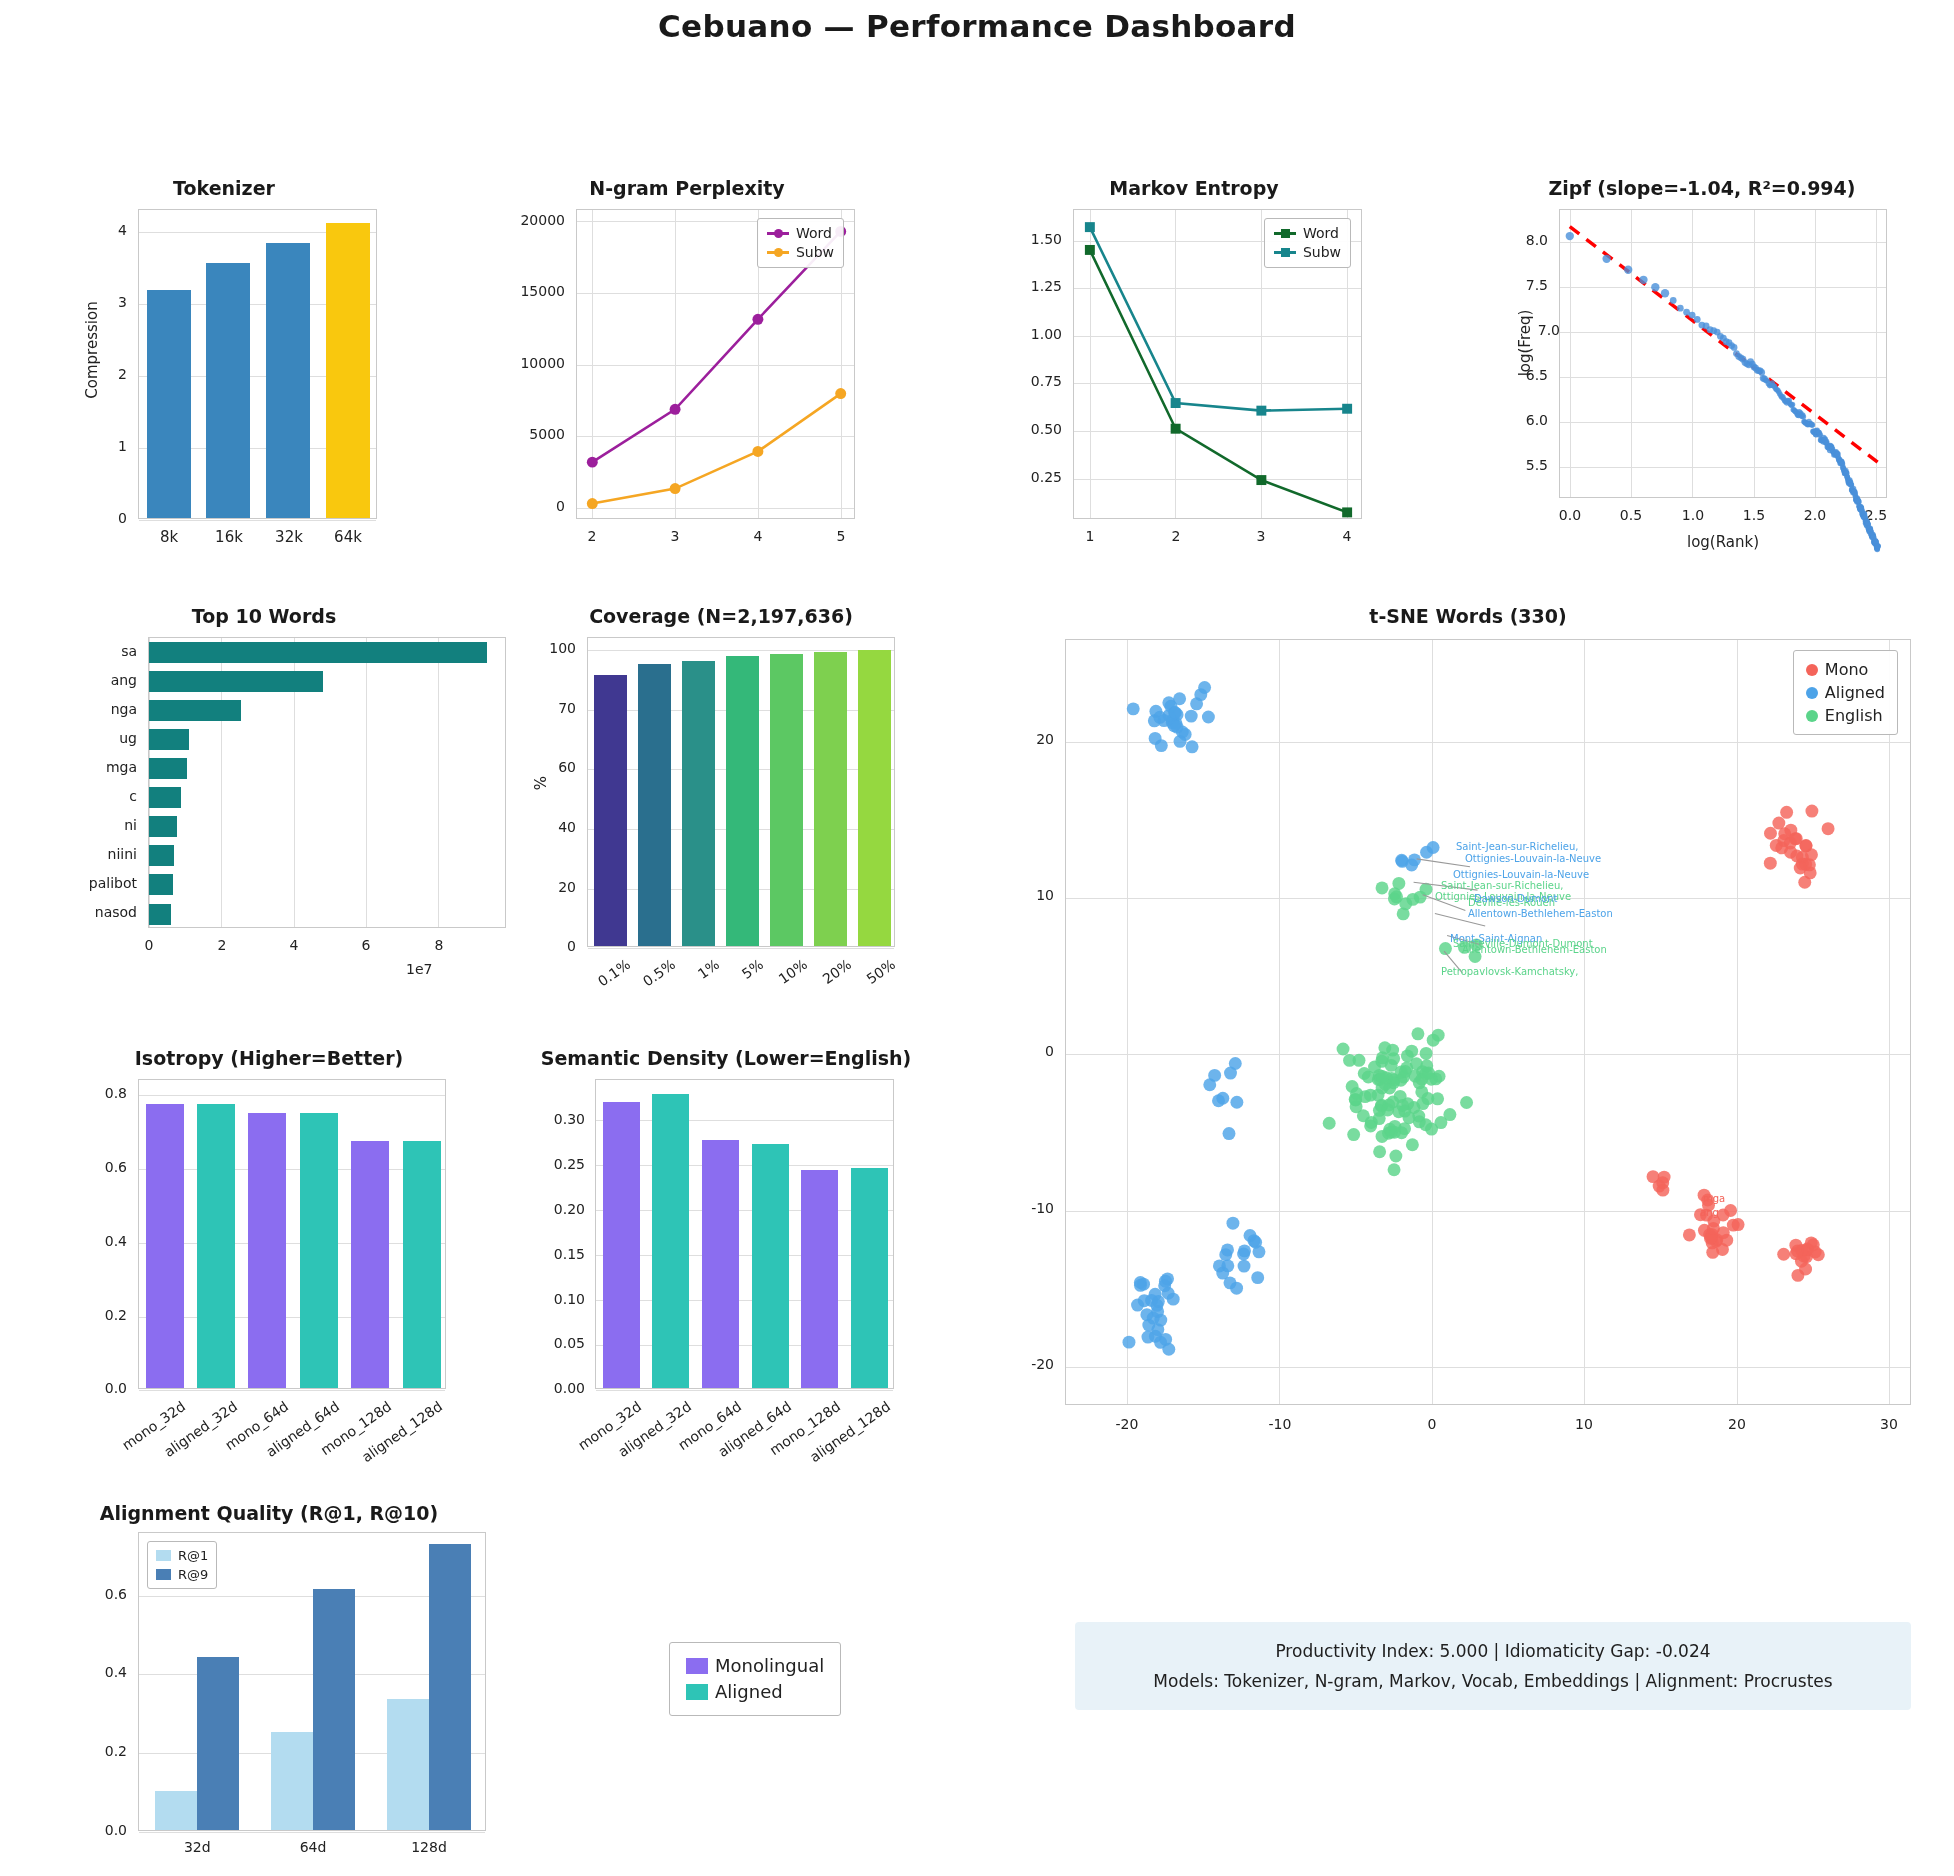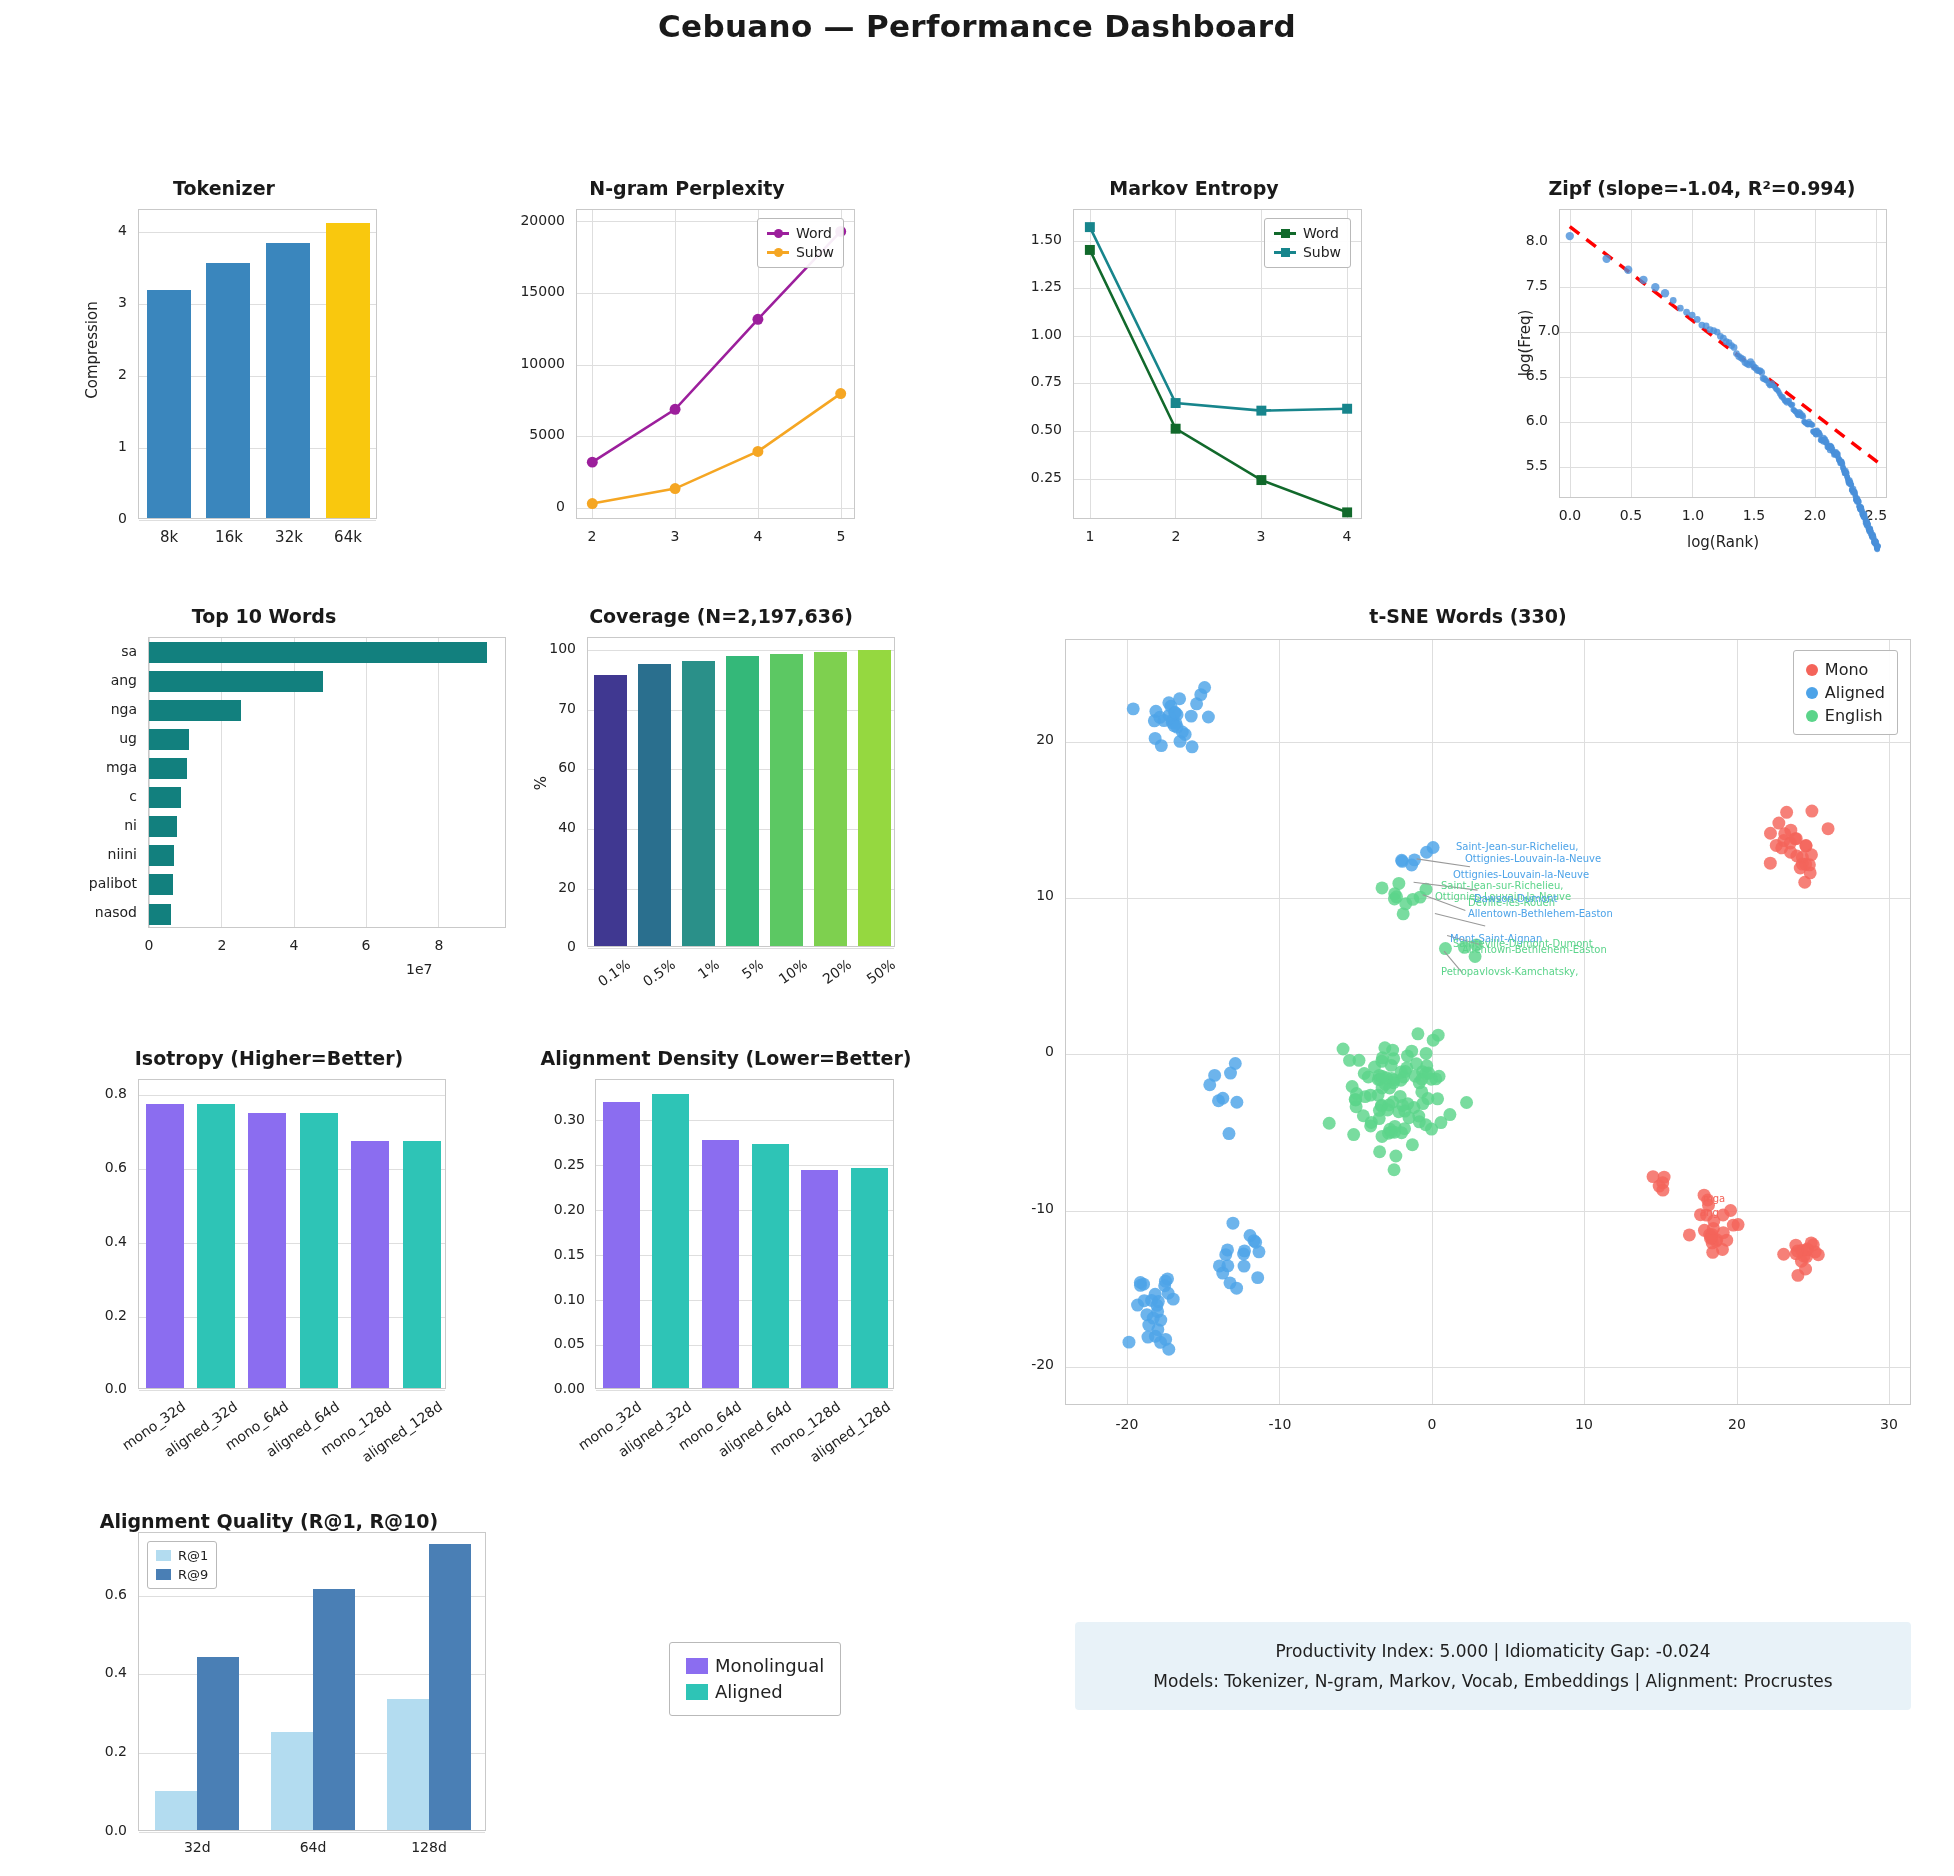--- a/index.html
+++ b/index.html
@@ -960,21 +960,21 @@
       <div class="tick rot45" style="left: -60px; top: 318px; width: 100px; text-align: right; font-size: 14px;">mono_32d</div>
       <div class="tick rot45" style="left: -8.5px; top: 318px; width: 100px; text-align: right; font-size: 14px;">aligned_32d</div>
       <div class="tick rot45" style="left: 43px; top: 318px; width: 100px; text-align: right; font-size: 14px;">mono_64d</div>
       <div class="tick rot45" style="left: 94px; top: 318px; width: 100px; text-align: right; font-size: 14px;">aligned_64d</div>
       <div class="tick rot45" style="left: 146px; top: 318px; width: 100px; text-align: right; font-size: 14px;">mono_128d</div>
       <div class="tick rot45" style="left: 197px; top: 318px; width: 100px; text-align: right; font-size: 14px;">aligned_128d</div>
     </div>
 </div>
 
 <div class="panel" style="left:507px;top:1047px;width:438px;height:438px;">
-  <div class="panel-title" style="top:0;">Alignment Density (Lower=Better)</div>
+  <div class="panel-title" style="top:0;">Semantic Density (Lower=English)</div>
   <div class="plot" id="p-sem" style="left:88px;top:32px;width:299px;height:310px;">
       <div class="grid-h" style="top:310px;"></div>
       <div class="tick ytick" style="right:308px;top:300px;width:70px;">0.00</div>
       <div class="grid-h" style="top:265px;"></div>
       <div class="tick ytick" style="right:308px;top:255px;width:70px;">0.05</div>
       <div class="grid-h" style="top:220px;"></div>
       <div class="tick ytick" style="right:308px;top:211px;width:70px;">0.10</div>
       <div class="grid-h" style="top:175px;"></div>
       <div class="tick ytick" style="right:308px;top:166px;width:70px;">0.15</div>
       <div class="grid-h" style="top:130px;"></div>
@@ -992,21 +992,21 @@
       <div class="tick rot45" style="left: -61px; top: 318px; width: 100px; text-align: right; font-size: 14px;">mono_32d</div>
       <div class="tick rot45" style="left: -11px; top: 318px; width: 100px; text-align: right; font-size: 14px;">aligned_32d</div>
       <div class="tick rot45" style="left: 39px; top: 318px; width: 100px; text-align: right; font-size: 14px;">mono_64d</div>
       <div class="tick rot45" style="left: 89px; top: 318px; width: 100px; text-align: right; font-size: 14px;">aligned_64d</div>
       <div class="tick rot45" style="left: 138px; top: 318px; width: 100px; text-align: right; font-size: 14px;">mono_128d</div>
       <div class="tick rot45" style="left: 188px; top: 318px; width: 100px; text-align: right; font-size: 14px;">aligned_128d</div>
     </div>
 </div>
 
 <div class="panel" style="left:60px;top:1502px;width:418px;height:358px;">
-  <div class="panel-title" style="top:8px;">Alignment Quality (R@1, R@10)</div>
+  <div class="panel-title" style="top:0;">Alignment Quality (R@1, R@10)</div>
   <div class="plot" id="p-align" style="left:78px;top:30px;width:348px;height:299px;">
       <div class="grid-h" style="top:299px;"></div>
       <div class="tick ytick" style="right:358px;top:289px;width:70px;">0.0</div>
       <div class="grid-h" style="top:220px;"></div>
       <div class="tick ytick" style="right:358px;top:210px;width:70px;">0.2</div>
       <div class="grid-h" style="top:141px;"></div>
       <div class="tick ytick" style="right:358px;top:131px;width:70px;">0.4</div>
       <div class="grid-h" style="top:63px;"></div>
       <div class="tick ytick" style="right:358px;top:53px;width:70px;">0.6</div>
       <div class="bar" style="left:16.3px;width:42px;height:39px;background:#b3dcf0;"></div>

